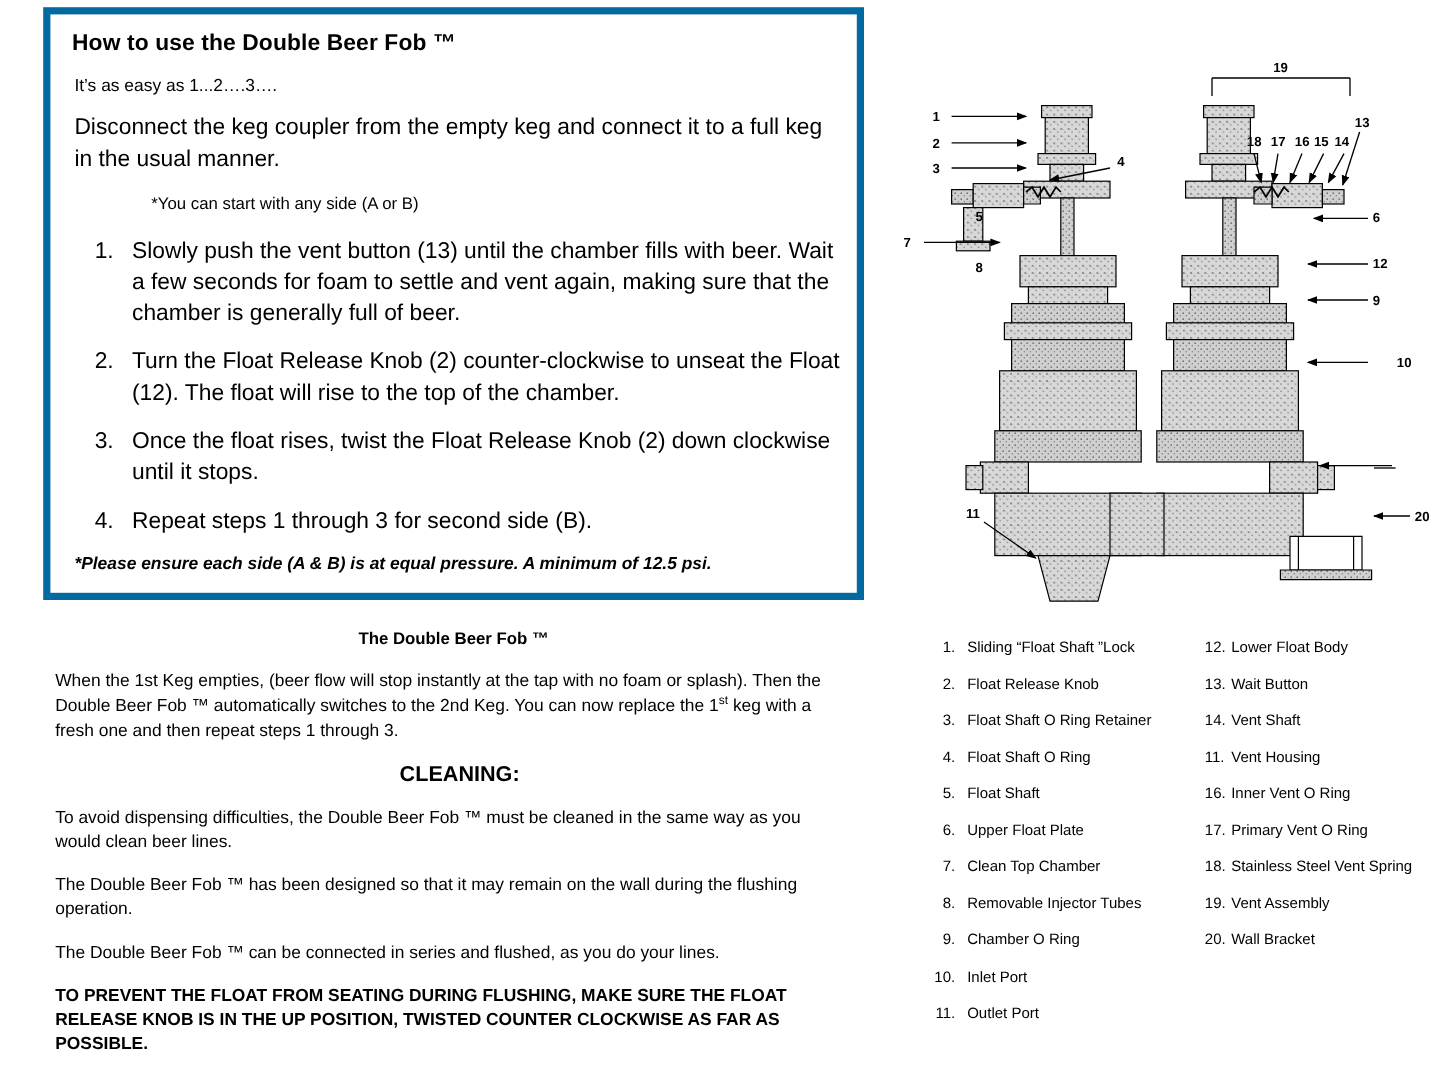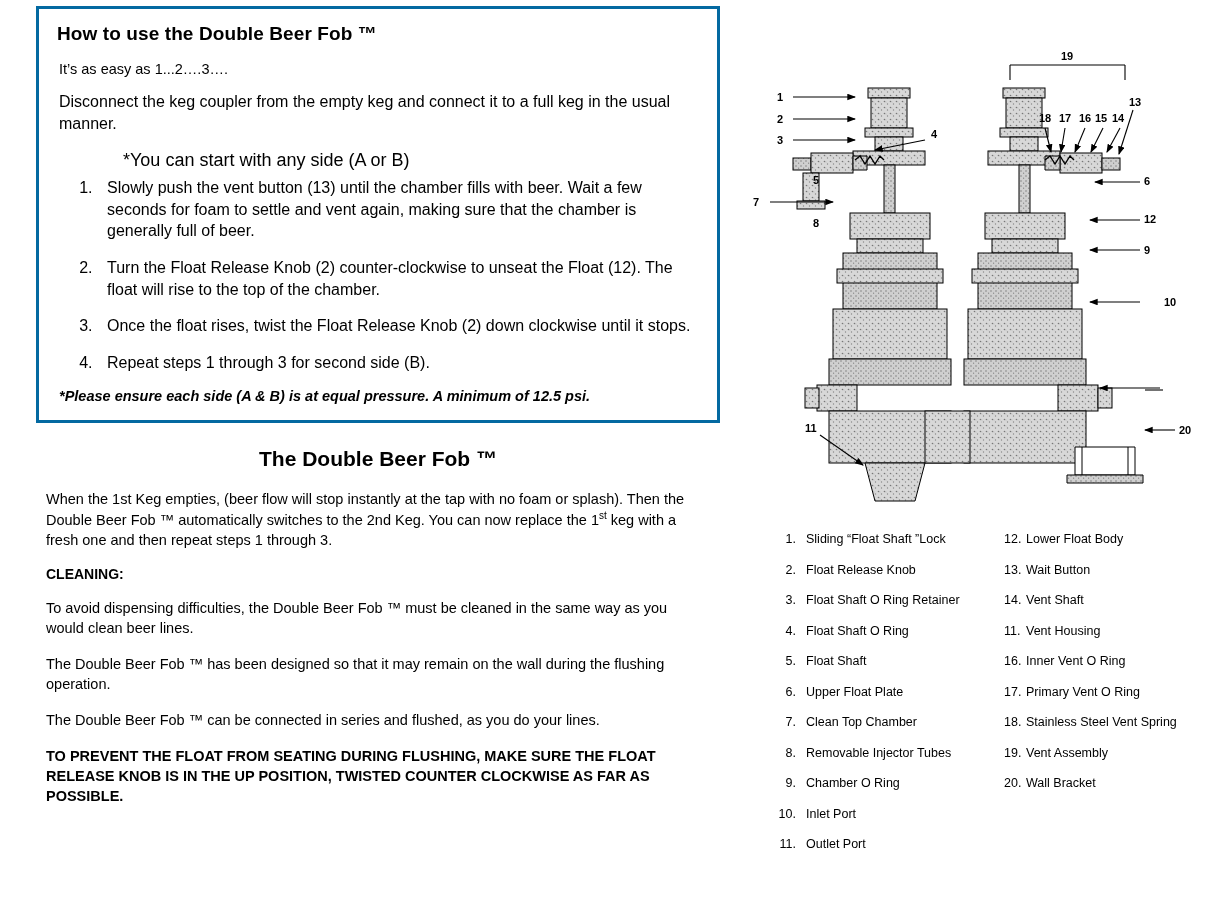--- a/index.html
+++ b/index.html
@@ -18,75 +18,76 @@
     position: relative;
     width: 1208px; height: 899px;
   }
   
   .left-col {
     position: absolute;
     left: 36px; top: 6px;
     width: 684px;
   }
   .box {
-    border: 3px solid #0369a1;
+    border: 6px solid #0369a1;
     padding: 10px 14px 14px 14px;
     width: 684px;
   }
   .box h1 {
     font-size: 19px;
     font-weight: bold;
     margin: 4px 0 16px 4px;
     letter-spacing: 0.1px;
   }
   .box p.intro {
     font-size: 14.5px;
     margin: 0 0 14px 6px;
   }
   .box p.para {
-    font-size: 16px;
+    font-size: 19px;
     margin: 0 0 16px 6px;
     line-height: 1.35;
   }
   .box p.note {
-    font-size: 18px;
-    margin: 0 0 6px 70px;
+    font-size: 14px;
+    margin: 0 0 20px 70px;
   }
   ol.steps {
     margin: 0 0 6px 0;
     padding-left: 44px;
-    font-size: 16px;
+    font-size: 19px;
     line-height: 1.35;
   }
   ol.steps li {
     margin-bottom: 15px;
     padding-left: 10px;
   }
   .warn {
     font-size: 14.5px;
     font-weight: bold;
     font-style: italic;
     margin: 4px 0 2px 6px;
   }
   .sub-title {
     text-align: center;
-    font-size: 21px;
+    font-size: 14px;
     font-weight: bold;
     margin: 24px 0 18px 0;
   }
   .body-text {
     font-size: 14.5px;
     line-height: 1.38;
     margin: 0 0 16px 10px;
     width: 648px;
   }
   .heading-b {
-    font-size: 14px;
+    font-size: 18px;
     font-weight: bold;
     margin: 0 0 16px 10px;
+    text-align: center;
   }
   .caps-bold {
     font-size: 14.5px;
     font-weight: bold;
     line-height: 1.38;
     margin: 0 0 16px 10px;
     width: 648px;
   }
   sup { font-size: 10px; vertical-align: super; }
 

